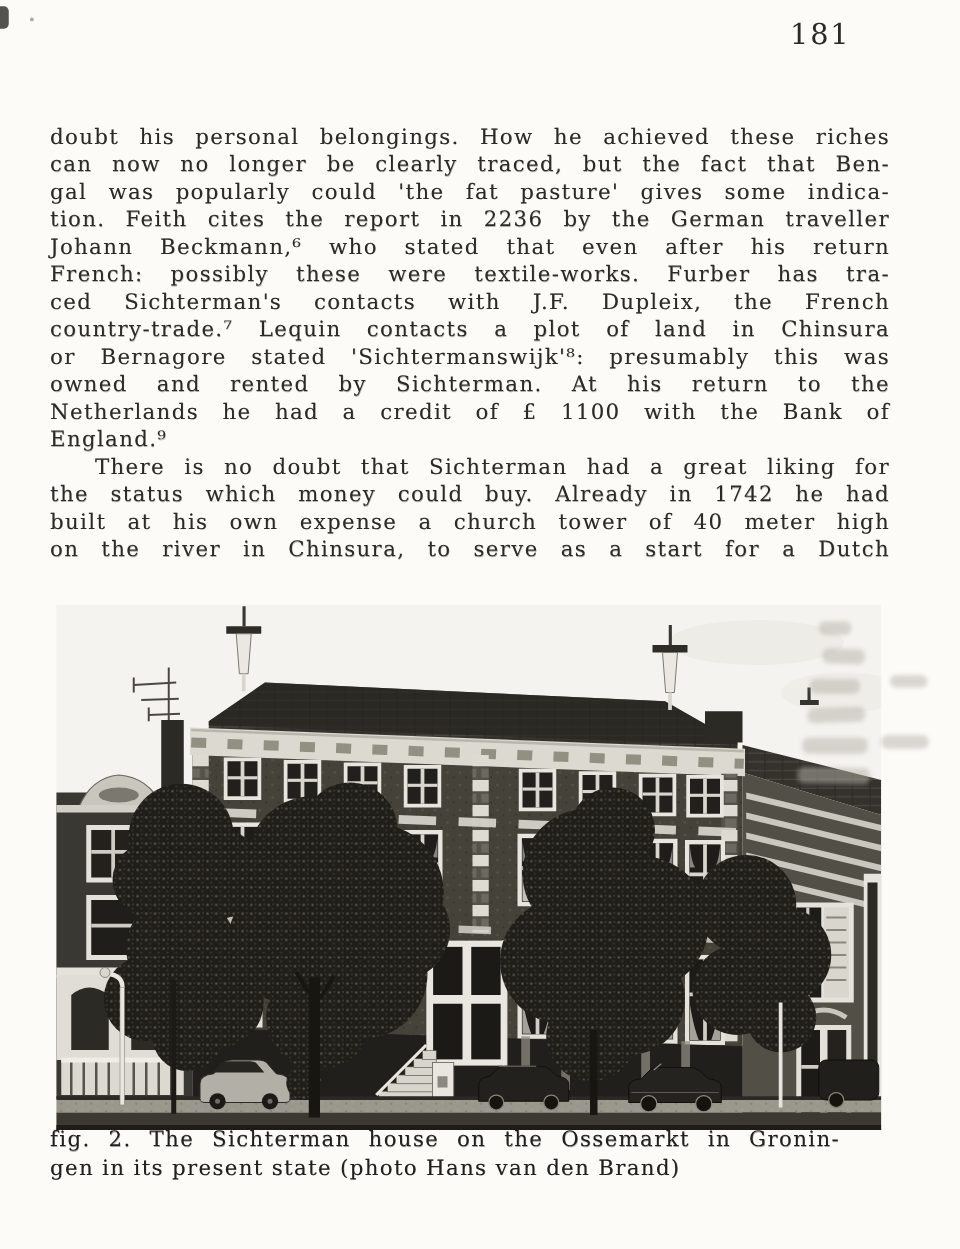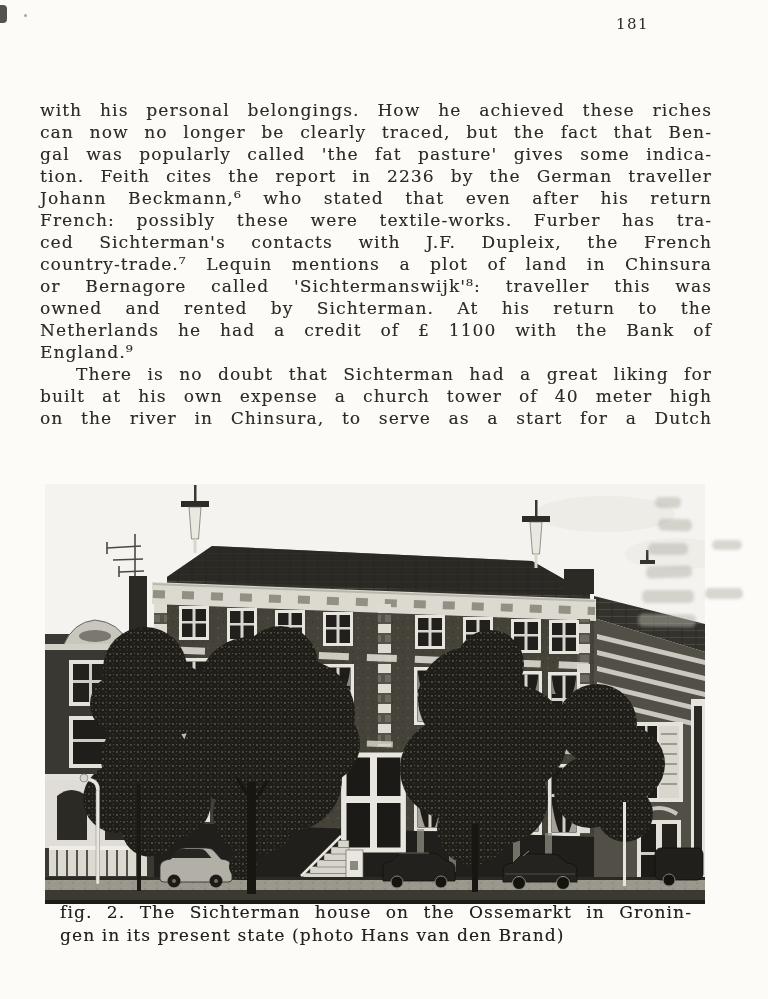--- a/index.html
+++ b/index.html
@@ -6,66 +6,67 @@
     --page-bg:#fcfbf8; --ink:#2b2a27; --photo-sky:#f4f3ef;
   }
   html,body{margin:0;padding:0;}
   body{
     width:768px;height:999px;position:relative;overflow:hidden;
     background:var(--page-bg);
     font-family:"DejaVu Serif", serif;
     color:var(--ink);
   }
   .page-number{
-    position:absolute;left:616px;top:15px;
-    font-size:15px;letter-spacing:1.5px;
+    position:absolute;left:632px;top:15px;
+    font-size:23px;letter-spacing:1.5px;
   }
   .text-block{
     position:absolute;left:40px;top:99px;width:672px;
     font-size:17px;line-height:22px;letter-spacing:1.1px;
     text-shadow:0.3px 0.3px 0 rgba(43,42,39,0.35);
   }
   .tline{height:22px;}
   .just{text-align:justify;text-align-last:justify;}
   .indent{text-indent:36px;}
   .caption{
     position:absolute;left:40px;top:901px;width:632px;
     font-size:17px;line-height:23px;letter-spacing:1.1px;
-    color:#21201e;text-shadow:0.3px 0.3px 0 rgba(33,32,30,0.4);margin-left:20px;
+    color:#21201e;text-shadow:0.3px 0.3px 0 rgba(33,32,30,0.4);
   }
   .photo{position:absolute;left:45px;top:484px;}
   .smudge{position:absolute;background:#b5b2a8;opacity:.5;filter:blur(1.7px);border-radius:5px;}
   .corner-mark{position:absolute;left:0;top:5px;width:7px;height:18px;background:#55534e;filter:blur(.6px);border-radius:0 4px 4px 0;}
   .speck-dot{position:absolute;left:24px;top:14px;width:3px;height:3px;background:#aaa79f;border-radius:50%;}
 </style>
 </head>
 <body>
 
 <div class="corner-mark"></div>
 <div class="speck-dot"></div>
 
 <div class="page-number">181</div>
 
 <div class="text-block">
   <div>
-    <div class="tline just">with his personal belongings. How he achieved these riches</div>
+    <div class="tline just">doubt his personal belongings. How he achieved these riches</div>
     <div class="tline just">can now no longer be clearly traced, but the fact that Ben-</div>
-    <div class="tline just">gal was popularly called 'the fat pasture' gives some indica-</div>
+    <div class="tline just">gal was popularly could 'the fat pasture' gives some indica-</div>
     <div class="tline just">tion. Feith cites the report in 2236 by the German traveller</div>
     <div class="tline just">Johann Beckmann,⁶ who stated that even after his return</div>
     <div class="tline just">French: possibly these were textile-works. Furber has tra-</div>
     <div class="tline just">ced Sichterman's contacts with J.F. Dupleix, the French</div>
-    <div class="tline just">country-trade.⁷ Lequin mentions a plot of land in Chinsura</div>
-    <div class="tline just">or Bernagore called 'Sichtermanswijk'⁸: traveller this was</div>
+    <div class="tline just">country-trade.⁷ Lequin contacts a plot of land in Chinsura</div>
+    <div class="tline just">or Bernagore stated 'Sichtermanswijk'⁸: presumably this was</div>
     <div class="tline just">owned and rented by Sichterman. At his return to the</div>
     <div class="tline just">Netherlands he had a credit of £ 1100 with the Bank of</div>
     <div class="tline">England.⁹</div>
   </div>
   <div>
     <div class="tline just indent">There is no doubt that Sichterman had a great liking for</div>
+    <div class="tline just">the status which money could buy. Already in 1742 he had</div>
     <div class="tline just">built at his own expense a church tower of 40 meter high</div>
     <div class="tline just">on the river in Chinsura, to serve as a start for a Dutch</div>
   </div>
 </div>
 
 <svg class="photo" width="660" height="420" viewBox="0 0 660 420">
   <defs>
     <pattern id="leaf" width="7" height="7" patternUnits="userSpaceOnUse">
       <rect width="7" height="7" fill="#1f1e19"></rect>
       <circle cx="2" cy="2" r="1" fill="#575449"></circle>

